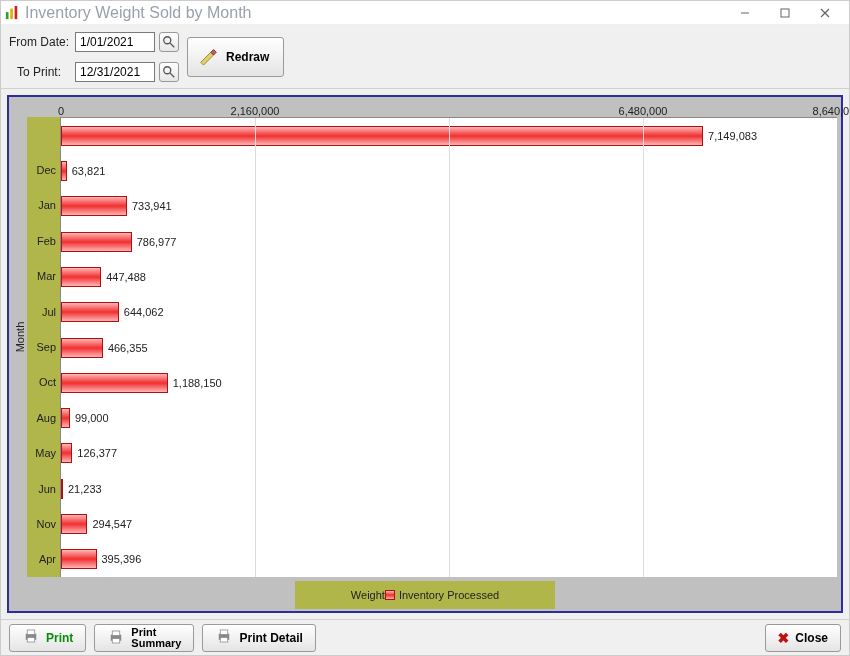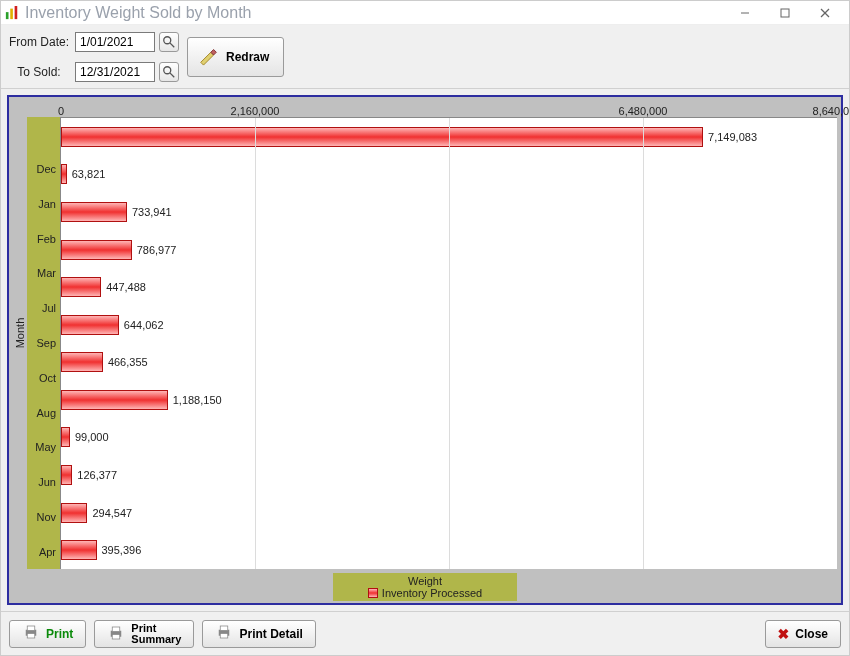--- a/index.html
+++ b/index.html
@@ -191,35 +191,35 @@
     top: 50%;
     transform: translateY(-50%);
     font-size: 11px;
     color: #222;
     white-space: nowrap;
   }
   .legend {
     height: 28px;
     background: #b0b64a;
     margin: 0 auto 2px auto;
-    width: 184px;
-    display: flex; flex-direction: column;
+    width: 260px;
+    display: flex; flex-direction: row;
     align-items: center;
     justify-content: center;
     font-size: 11px;
     color: #222;
   }
   .legend .lrow { display: flex; align-items: center; gap: 4px; }
   .legend .swatch {
     width: 10px; height: 10px;
     background: linear-gradient(#ffb5b5,#f03030,#ffb5b5);
     border: 1px solid #b01010;
   }
   .footer {
-    height: 44px;
+    height: 36px;
     background: #f0f0f0;
     border-top: 1px solid #d0d0d0;
     display: flex; align-items: center;
     padding: 0 8px;
     gap: 8px;
   }
   .footer .btn {
     height: 28px;
     padding: 0 12px;
     border: 1px solid #9a9a9a;
@@ -271,21 +271,21 @@
   <div class="toolbar">
     <div class="date-grid">
       <span class="lbl">From Date:</span>
       <input type="text" value="1/01/2021" style="">
       <div class="pick-btn">
         <svg viewBox="0 0 16 16">
             <circle cx="6" cy="6" r="4" fill="none" stroke="#555" stroke-width="1.5"></circle>
             <line x1="9" y1="9" x2="14" y2="14" stroke="#555" stroke-width="1.5"></line>
           </svg>
       </div>
-      <span class="lbl">To Sold:</span>
+      <span class="lbl">To Print:</span>
       <input type="text" value="12/31/2021" style="">
       <div class="pick-btn">
         <svg viewBox="0 0 16 16">
             <circle cx="6" cy="6" r="4" fill="none" stroke="#555" stroke-width="1.5"></circle>
             <line x1="9" y1="9" x2="14" y2="14" stroke="#555" stroke-width="1.5"></line>
           </svg>
       </div>
     </div>
     <div class="redraw-btn">
       <span>
@@ -379,20 +379,25 @@
                   <div class="bar" style="width: 1.14583%;">
                     <span class="bar-label">99,000</span>
                   </div>
                 </div>
                 <div class="bar-row">
                   <div class="bar" style="width: 1.4627%;">
                     <span class="bar-label">126,377</span>
                   </div>
                 </div>
                 <div class="bar-row">
+                  <div class="bar" style="width: 0.245752%;">
+                    <span class="bar-label">21,233</span>
+                  </div>
+                </div>
+                <div class="bar-row">
                   <div class="bar" style="width: 3.40911%;">
                     <span class="bar-label">294,547</span>
                   </div>
                 </div>
                 <div class="bar-row">
                   <div class="bar" style="width: 4.57634%;">
                     <span class="bar-label">395,396</span>
                   </div>
                 </div>
               </div>

